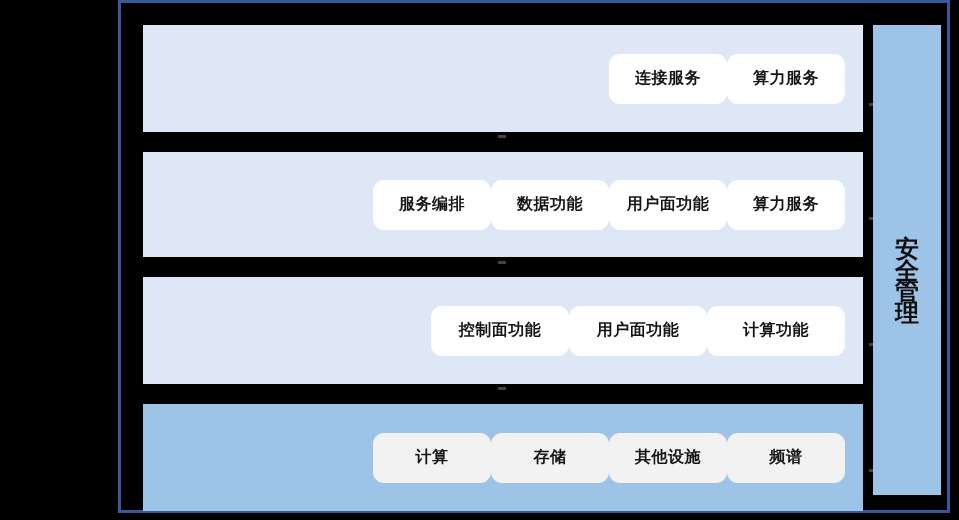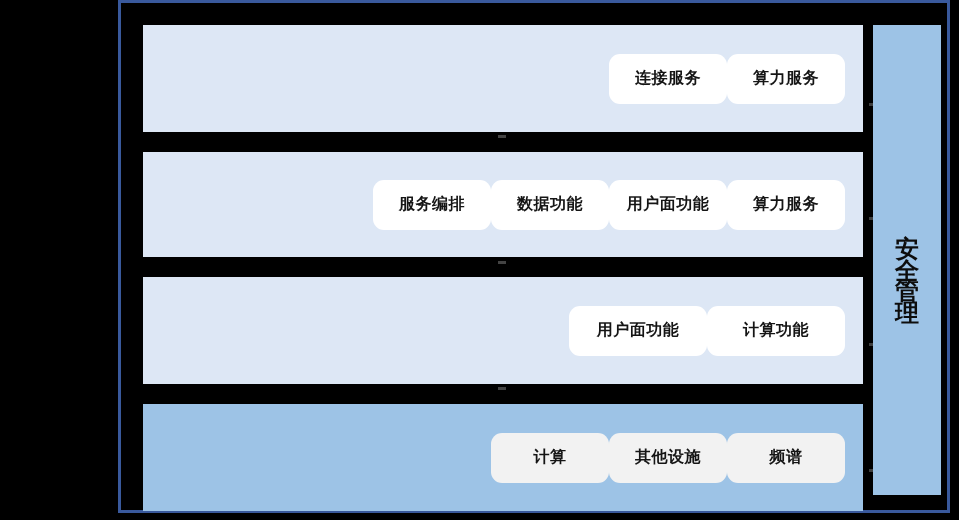--- a/index.html
+++ b/index.html
@@ -155,26 +155,28 @@
       </div>
 
       <div class="layer tone-light" id="layer-1">
         <div class="chip">服务编排</div>
         <div class="chip">数据功能</div>
         <div class="chip">用户面功能</div>
         <div class="chip">算力服务</div>
       </div>
 
       <div class="layer tone-light" id="layer-2">
+        <div class="chip">控制面功能</div>
         <div class="chip">用户面功能</div>
         <div class="chip">计算功能</div>
       </div>
 
       <div class="layer tone-strong" id="layer-3">
         <div class="chip">计算</div>
+        <div class="chip">存储</div>
         <div class="chip">其他设施</div>
         <div class="chip">频谱</div>
       </div>
 
       <div class="connector-tick" id="tick-0"></div>
       <div class="connector-tick" id="tick-1"></div>
       <div class="connector-tick" id="tick-2"></div>
 
       <div class="side-tick" id="side-tick-0"></div>
       <div class="side-tick" id="side-tick-1"></div>

